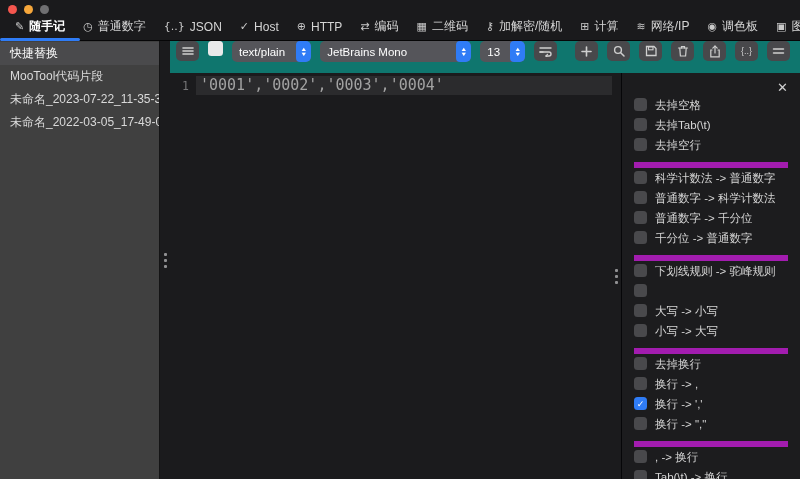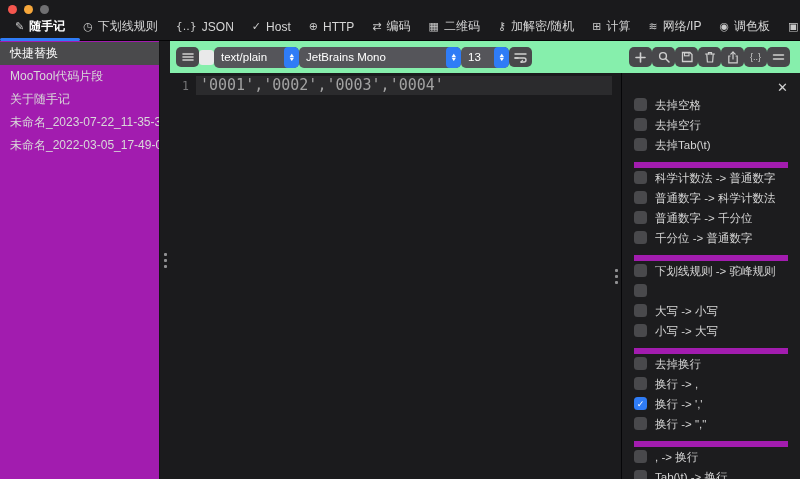--- a/index.html
+++ b/index.html
@@ -13,31 +13,31 @@
   .lights{position:absolute;top:5px;left:8px;display:flex;gap:7px;}
   .light{width:9px;height:9px;border-radius:50%;display:inline-block;}
   .tabs{position:absolute;left:0;right:0;bottom:0;height:27px;display:flex;align-items:center;padding:0 6px;overflow:visible;}
   .tab{position:relative;display:flex;align-items:center;gap:5px;padding:0 9px;height:24px;font-size:12px;color:#d6d6d6;cursor:default;white-space:nowrap;}
   .tab .ticon{font-size:11px;color:#c9c9c9;font-family:"DejaVu Sans",sans-serif;}
   .tab.active{color:#fff;font-weight:bold;}
   .tab.active::after{content:"";position:absolute;left:-6px;right:-6px;bottom:-2px;height:3px;background:var(--accent);border-radius:2px;}
 
   
   .body{display:flex;height:438px;}
-  .sidebar{width:160px;background:#a21caf;border-right:1px solid #141415;padding-top:1px;flex:none;}
+  .sidebar{width:160px;background:#404040;border-right:1px solid #141415;padding-top:1px;flex:none;}
   .side-item{height:23px;display:flex;align-items:center;padding-left:10px;font-size:12px;color:#d9d9d9;white-space:nowrap;overflow:hidden;}
   .side-item.selected{background:#4a4a4c;color:#fff;}
   .splitter{width:10px;flex:none;display:flex;align-items:center;justify-content:center;background:#1b1b1d;}
   .dots{display:flex;flex-direction:column;gap:3px;}
   .dots i{width:3px;height:3px;background:#909092;display:block;border-radius:1px;}
 
   .main{flex:1;display:flex;flex-direction:column;min-width:0;}
 
   
-  .edtoolbar{height:32px;flex:none;background:#86efac;display:flex;align-items:center;padding:0 10px 0 6px;}
+  .edtoolbar{height:32px;flex:none;background:#0f766e;display:flex;align-items:flex-start;padding:0 10px 0 6px;gap:9px;}
   .tool-btn{height:20px;min-width:23px;padding:0 4px;background:#48484b;border-radius:5px;display:flex;align-items:center;justify-content:center;color:#c9c9c9;cursor:default;}
   .tool-btn svg{display:block;}
   .wrap-check{width:15px;height:15px;background:#e9e9ea;border-radius:3.5px;flex:none;}
   .select{height:21px;background:#55555a;border-radius:5px;display:flex;align-items:center;overflow:hidden;font-size:11.5px;color:#fff;}
   .sel-label{flex:1;padding:0 7px;white-space:nowrap;overflow:hidden;}
   .stepper{width:15px;height:21px;background:var(--accent);border-radius:4px;display:flex;flex-direction:column;align-items:center;justify-content:center;line-height:4.5px;flex:none;}
   .stepper i{font-style:normal;font-size:5.5px;color:#fff;transform:scaleX(1.3);}
   .tb-spacer{flex:1;}
   .braces{font-size:9px;color:#cfcfcf;letter-spacing:0;}
 
@@ -71,21 +71,21 @@
       <span class="light" id="light-min" style="background: rgb(246, 167, 59);"></span>
       <span class="light" id="light-zoom" style="background: rgb(111, 111, 113);"></span>
     </div>
     <div class="tabs" id="tabs">
         <div class="tab active">
           <span class="ticon">✎</span>
           <span>随手记</span>
         </div>
         <div class="tab">
           <span class="ticon">◷</span>
-          <span>下划线规则</span>
+          <span>普通数字</span>
         </div>
         <div class="tab">
           <span class="ticon">{..}</span>
           <span>JSON</span>
         </div>
         <div class="tab">
           <span class="ticon">✓</span>
           <span>Host</span>
         </div>
         <div class="tab">
@@ -121,21 +121,20 @@
           <span>图片助手</span>
         </div>
       </div>
   </div>
 
   <div class="body">
 
     <div class="sidebar" id="sidebar">
         <div class="side-item selected">快捷替换</div>
         <div class="side-item">MooTool代码片段</div>
-        <div class="side-item">关于随手记</div>
         <div class="side-item">未命名_2023-07-22_11-35-35</div>
         <div class="side-item">未命名_2022-03-05_17-49-00</div>
       </div>
 
     <div class="splitter">
       <div class="dots">
           <i></i>
           <i></i>
           <i></i>
         </div>
@@ -277,25 +276,25 @@
         <div class="panel">
           <span class="pclose">✕</span>
           <div id="pgroups">
               <div class="pgroup">
                 <div class="prow">
                   <span class="cb"></span>
                   <span class="plabel">去掉空格</span>
                 </div>
                 <div class="prow">
                   <span class="cb"></span>
+                  <span class="plabel">去掉Tab(\t)</span>
+                </div>
+                <div class="prow">
+                  <span class="cb"></span>
                   <span class="plabel">去掉空行</span>
-                </div>
-                <div class="prow">
-                  <span class="cb"></span>
-                  <span class="plabel">去掉Tab(\t)</span>
                 </div>
               </div>
               <div class="pgroup">
                 <div class="prow">
                   <span class="cb"></span>
                   <span class="plabel">科学计数法 -&gt; 普通数字</span>
                 </div>
                 <div class="prow">
                   <span class="cb"></span>
                   <span class="plabel">普通数字 -&gt; 科学计数法</span>

